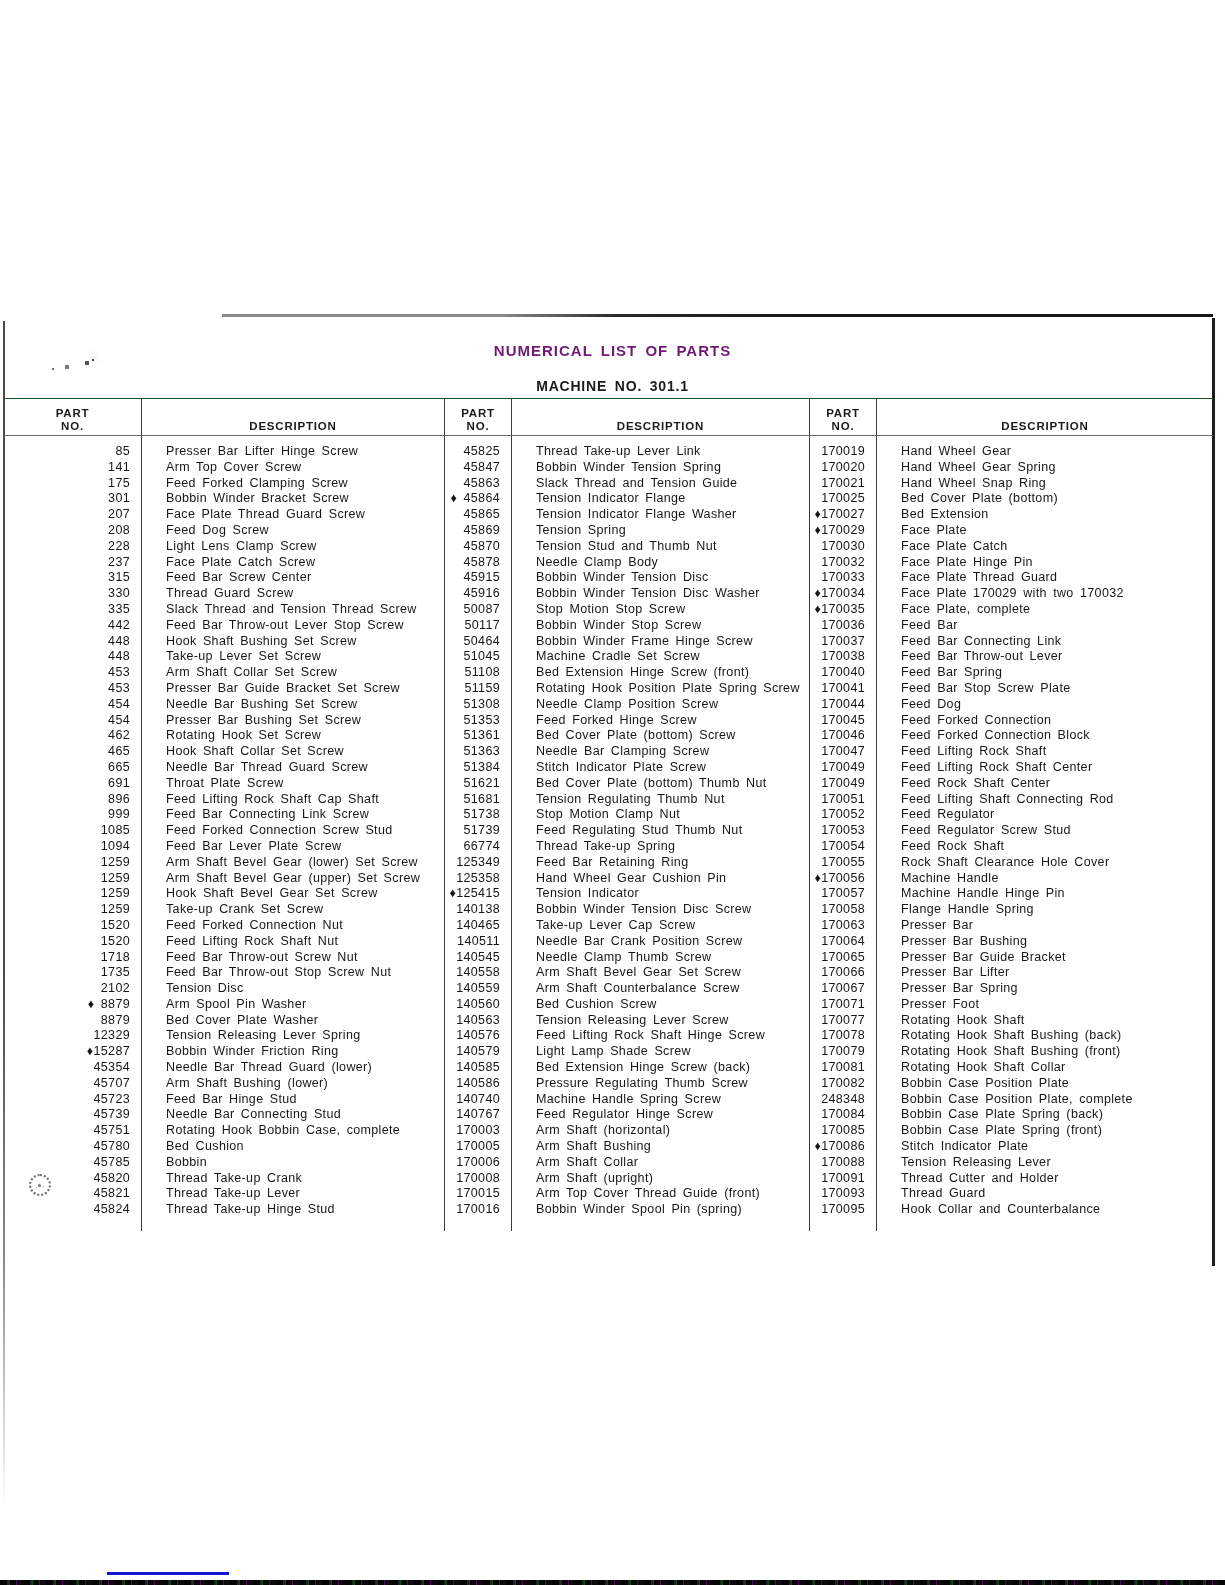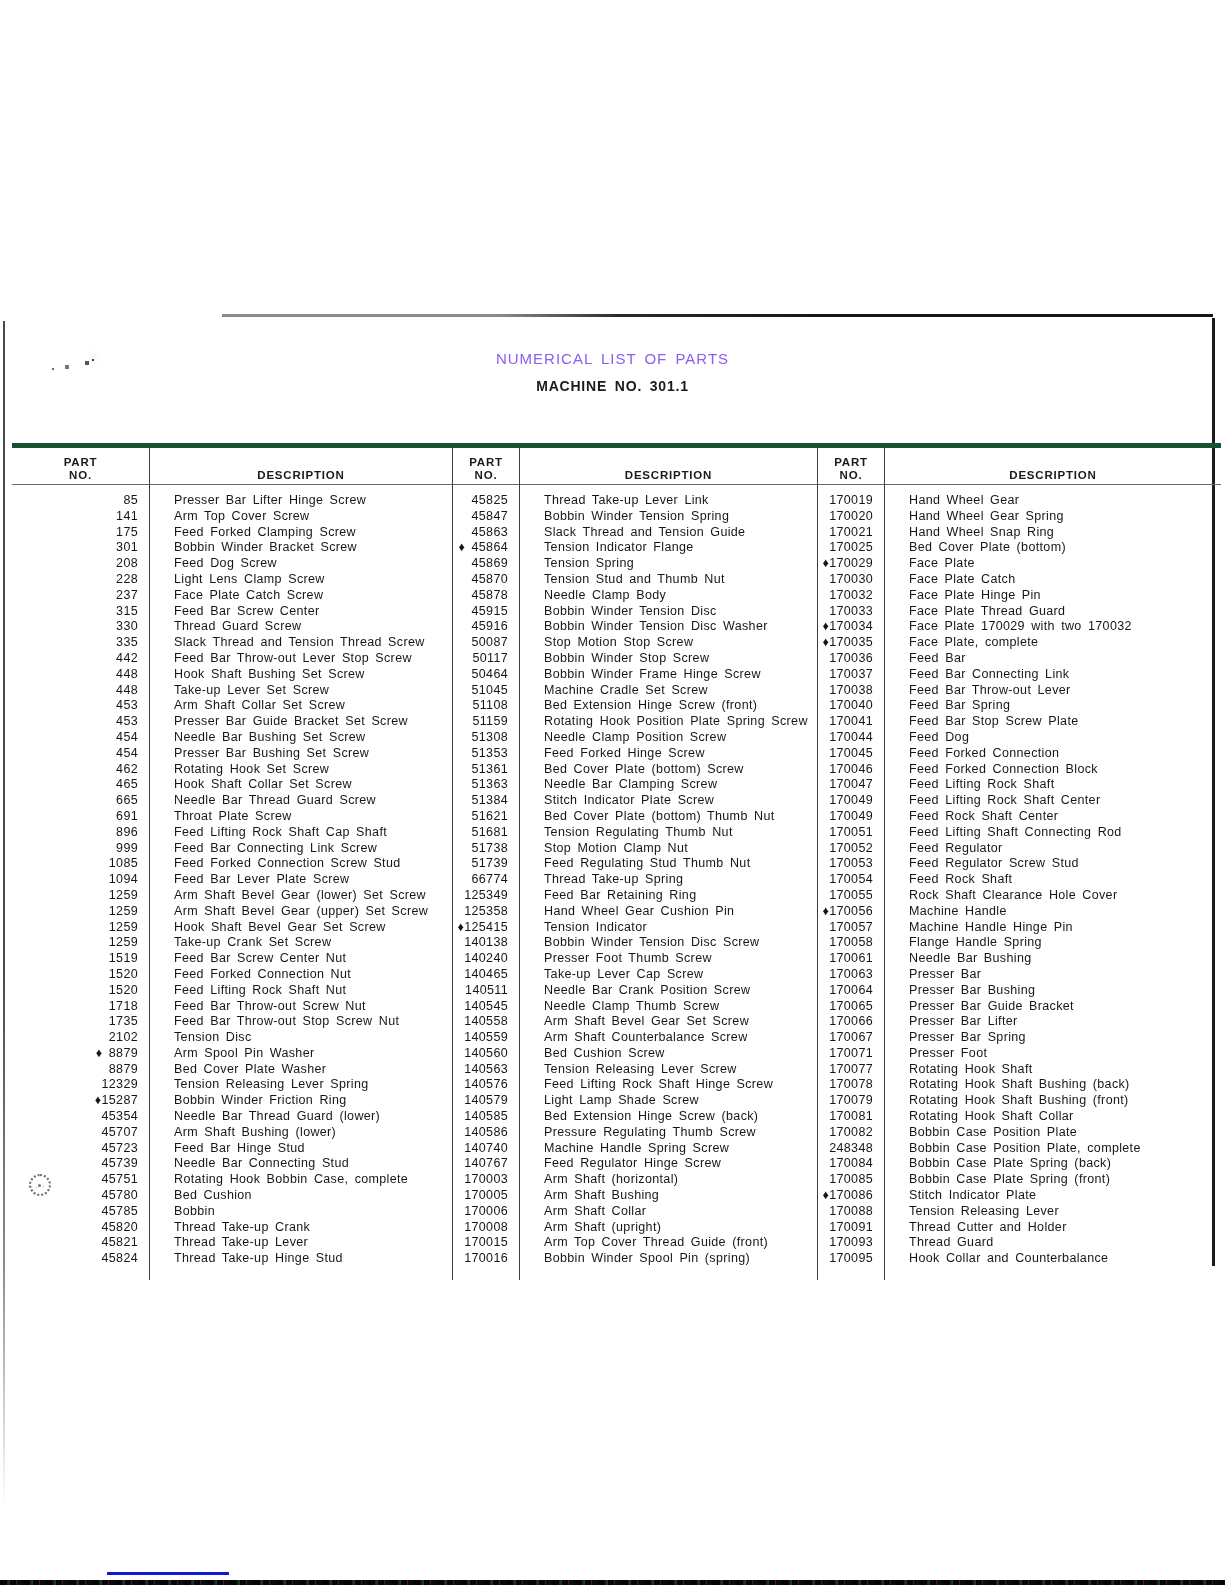--- a/index.html
+++ b/index.html
@@ -17,27 +17,27 @@
   .scribble{position:absolute;left:52px;top:368px;width:2px;height:2px;background:#6a6a6a;
     box-shadow:14px -2px 0 1px #777,34px -6px 0 1px #555,40px -9px 0 0 #444,41px -12px 6px 0 #666;}
   .stamp{position:absolute;left:29px;top:1174px;width:22px;height:22px;border-radius:50%;
     border:2px dotted #6e6e6e;box-sizing:border-box;}
   .stamp::after{content:"";position:absolute;left:7px;top:8px;width:3px;height:3px;border-radius:50%;background:#777;
     box-shadow:-3px 2px 0 -1px #999,4px 1px 0 -1px #999;}
   .blue-line{position:absolute;left:107px;top:1572px;width:122px;height:3px;background:#1418cf;}
   .bottom-strip{position:absolute;left:0;top:1580px;width:1225px;height:5px;
     background:repeating-linear-gradient(90deg,#050505 0 7px,#232323 7px 9px,#0a4d1a 9px 10px,#060606 10px 16px,#541047 16px 17px,#0b0b0b 17px 23px);}
   
-  .title{position:absolute;left:0;right:0;top:350px;margin:0;text-align:center;
-    font-size:15px;font-weight:normal;letter-spacing:1px;word-spacing:3px;color:#8b5cf6;}
+  .title{position:absolute;left:0;right:0;top:342px;margin:0;text-align:center;
+    font-size:15px;font-weight:bold;letter-spacing:1px;word-spacing:3px;color:#701a75;}
   .subtitle{position:absolute;left:0;right:0;top:370px;margin:8px;text-align:center;
     font-size:14px;font-weight:bold;letter-spacing:0.8px;word-spacing:3px;color:#1a1a1a;}
   
-  .parts-table{position:absolute;left:12px;top:398px;width:1209px;
-    border-top:5px solid #14532d;font-size:12.5px;margin-top:45px;}
+  .parts-table{position:absolute;left:4px;top:398px;width:1209px;
+    border-top:1px solid #14532d;font-size:12.5px;}
   .grid{display:grid;grid-template-columns:138px 303px 67px 298px 67px 336px;}
   .cell{box-sizing:border-box;white-space:nowrap;overflow:visible;}
   .vr{border-right:1px solid #3c3c3c;}
   
   .thead .cell{height:37px;border-bottom:1px solid #6a6a6a;display:flex;flex-direction:column;
     justify-content:flex-end;align-items:center;padding-bottom:3px;
     font-size:11.5px;font-weight:bold;letter-spacing:0.8px;line-height:12.5px;color:#1a1a1a;}
   
   .row .cell{height:15.8px;line-height:15.8px;letter-spacing:0.35px;word-spacing:2.5px;}
   .row .pn{text-align:right;padding-right:11px;}
@@ -117,20 +117,28 @@
         </div>
         <div class="grid row ">
           <div class="cell pn vr">301</div>
           <div class="cell ds vr">Bobbin Winder Bracket Screw</div>
           <div class="cell pn vr">♦ 45864</div>
           <div class="cell ds vr">Tension Indicator Flange</div>
           <div class="cell pn vr">170025</div>
           <div class="cell ds">Bed Cover Plate (bottom)</div>
         </div>
         <div class="grid row ">
+          <div class="cell pn vr">207</div>
+          <div class="cell ds vr">Face Plate Thread Guard Screw</div>
+          <div class="cell pn vr">45865</div>
+          <div class="cell ds vr">Tension Indicator Flange Washer</div>
+          <div class="cell pn vr">♦170027</div>
+          <div class="cell ds">Bed Extension</div>
+        </div>
+        <div class="grid row ">
           <div class="cell pn vr">208</div>
           <div class="cell ds vr">Feed Dog Screw</div>
           <div class="cell pn vr">45869</div>
           <div class="cell ds vr">Tension Spring</div>
           <div class="cell pn vr">♦170029</div>
           <div class="cell ds">Face Plate</div>
         </div>
         <div class="grid row ">
           <div class="cell pn vr">228</div>
           <div class="cell ds vr">Light Lens Clamp Screw</div>
@@ -315,28 +323,20 @@
           <div class="cell pn vr">170057</div>
           <div class="cell ds">Machine Handle Hinge Pin</div>
         </div>
         <div class="grid row ">
           <div class="cell pn vr">1259</div>
           <div class="cell ds vr">Take-up Crank Set Screw</div>
           <div class="cell pn vr">140138</div>
           <div class="cell ds vr">Bobbin Winder Tension Disc Screw</div>
           <div class="cell pn vr">170058</div>
           <div class="cell ds">Flange Handle Spring</div>
-        </div>
-        <div class="grid row ">
-          <div class="cell pn vr">1519</div>
-          <div class="cell ds vr">Feed Bar Screw Center Nut</div>
-          <div class="cell pn vr">140240</div>
-          <div class="cell ds vr">Presser Foot Thumb Screw</div>
-          <div class="cell pn vr">170061</div>
-          <div class="cell ds">Needle Bar Bushing</div>
         </div>
         <div class="grid row ">
           <div class="cell pn vr">1520</div>
           <div class="cell ds vr">Feed Forked Connection Nut</div>
           <div class="cell pn vr">140465</div>
           <div class="cell ds vr">Take-up Lever Cap Screw</div>
           <div class="cell pn vr">170063</div>
           <div class="cell ds">Presser Bar</div>
         </div>
         <div class="grid row ">

